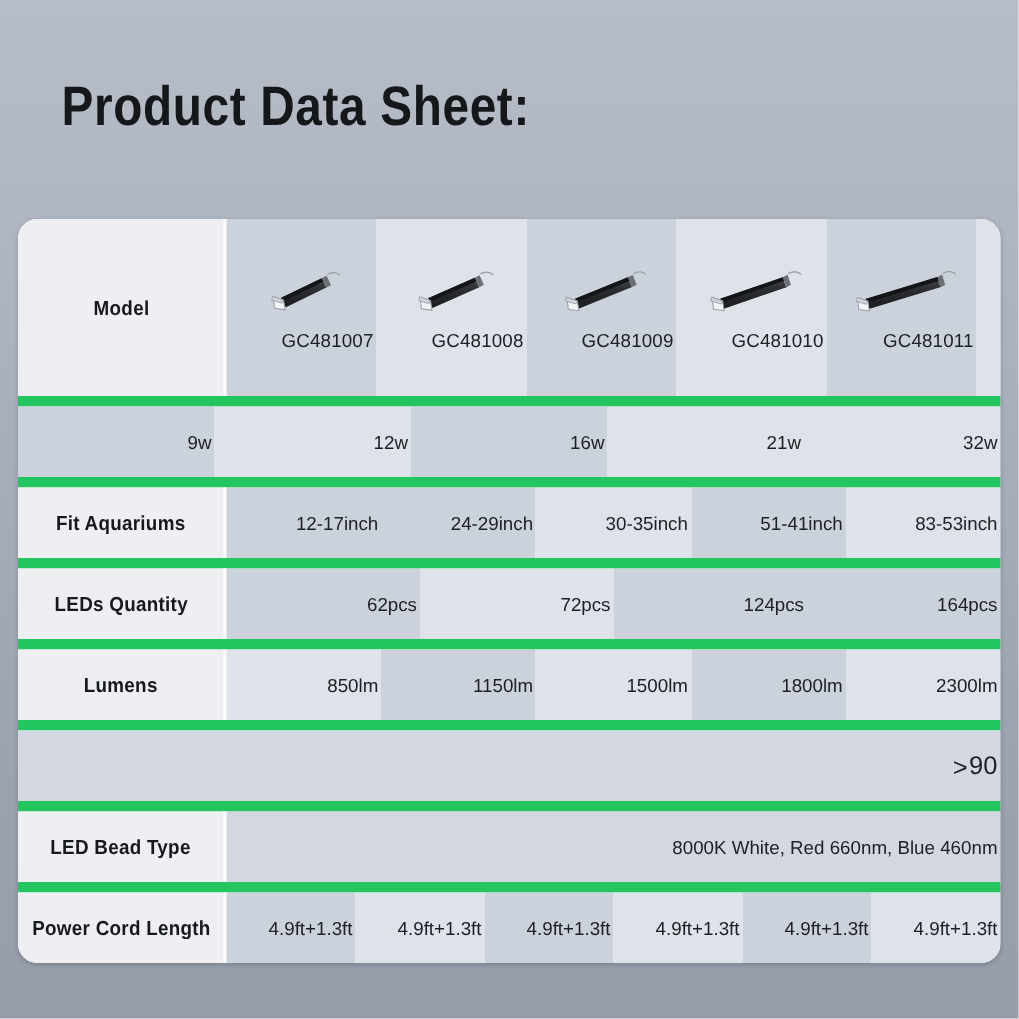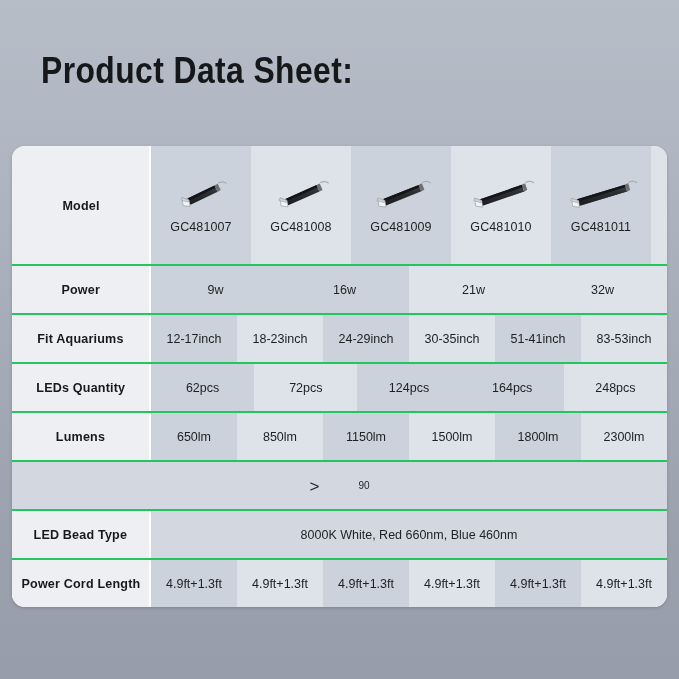--- a/index.html
+++ b/index.html
@@ -50,21 +50,21 @@
   .table {
     display: block;
     width: 100%;
     background: #ffffff;
   }
 
   .row {
     display: flex;
     width: 100%;
     align-items: stretch;
-    border-bottom: 2px solid #22c55e;
+    border-bottom: 7px solid #22c55e;
   }
   .row:last-child { border-bottom: none; }
 
   
   .lbl {
     flex: 0 0 139px;
     width: 139px;
     background: #edeff3;
     display: flex;
     align-items: center;
@@ -85,21 +85,21 @@
   .cells {
     flex: 1 1 auto;
     display: flex;
     align-items: stretch;
   }
 
   .cell {
     flex: 1 1 0;
     display: flex;
     flex-direction: column;
-    align-items: center;
+    align-items: flex-end;
     justify-content: center;
     text-align: center;
     font-size: 12.5px;
     color: #1d2024;
     box-sizing: border-box;
     padding: 0 2px;
   }
   
   .cell.dark  { background: #ccd2db; }
   .cell.light { background: #dee2e9; }
@@ -133,21 +133,21 @@
     letter-spacing: 0.1px;
   }
 
   .cri-gt {
     font-size: 17px;
     line-height: 1;
     position: relative;
     top: 1px;
     font-weight: 300;
   }
-  .cri-num { font-size: 10px; margin-left: 38px; }
+  .cri-num { font-size: 17px; }
   .cri-inner { display: inline-flex; align-items: center; gap: 1px; }
 </style>
 </head>
 <body>
 
 <div class="page">
 
   <div class="title">Product Data Sheet:</div>
 
   <div class="table-wrap">
@@ -350,61 +350,56 @@
   <polygon points="76.85765645181155,30.5145475211529 80.05765645181155,28.914547521152898 78.24592313609391,22.153066737129418 75.0459231360939,23.75306673712942" fill="#6c7076"></polygon>
 
   <path d="M 78.74592313609391 21.25306673712942 q 5 -2.5 8.5 0.5" fill="none" stroke="#c6cbd2" stroke-width="1.2"></path>
   <path d="M 78.74592313609391 21.25306673712942 q 5 -2.5 8.5 0.5" fill="none" stroke="#7d838b" stroke-width="0.5"></path>
 </svg>
               </div>
             </div>
           </div>
         </div>
         <div class="row row-std">
-          <div class="lbl">
-            <span>Power</span>
-          </div>
           <div class="cells">
             <div class="cell dark">9w</div>
+            <div class="cell light">12w</div>
             <div class="cell dark">16w</div>
             <div class="cell light">21w</div>
             <div class="cell light">32w</div>
           </div>
         </div>
         <div class="row row-std">
           <div class="lbl">
             <span>Fit Aquariums</span>
           </div>
           <div class="cells">
             <div class="cell dark">12-17inch</div>
-            <div class="cell light">18-23inch</div>
             <div class="cell dark">24-29inch</div>
             <div class="cell light">30-35inch</div>
             <div class="cell dark">51-41inch</div>
             <div class="cell light">83-53inch</div>
           </div>
         </div>
         <div class="row row-std">
           <div class="lbl">
             <span>LEDs Quantity</span>
           </div>
           <div class="cells">
             <div class="cell dark">62pcs</div>
             <div class="cell light">72pcs</div>
             <div class="cell dark">124pcs</div>
             <div class="cell dark">164pcs</div>
-            <div class="cell light">248pcs</div>
           </div>
         </div>
         <div class="row row-std">
           <div class="lbl">
             <span>Lumens</span>
           </div>
           <div class="cells">
-            <div class="cell dark">650lm</div>
             <div class="cell light">850lm</div>
             <div class="cell dark">1150lm</div>
             <div class="cell light">1500lm</div>
             <div class="cell dark">1800lm</div>
             <div class="cell light">2300lm</div>
           </div>
         </div>
         <div class="row row-std">
           <div class="cells">
             <div class="cell span">

